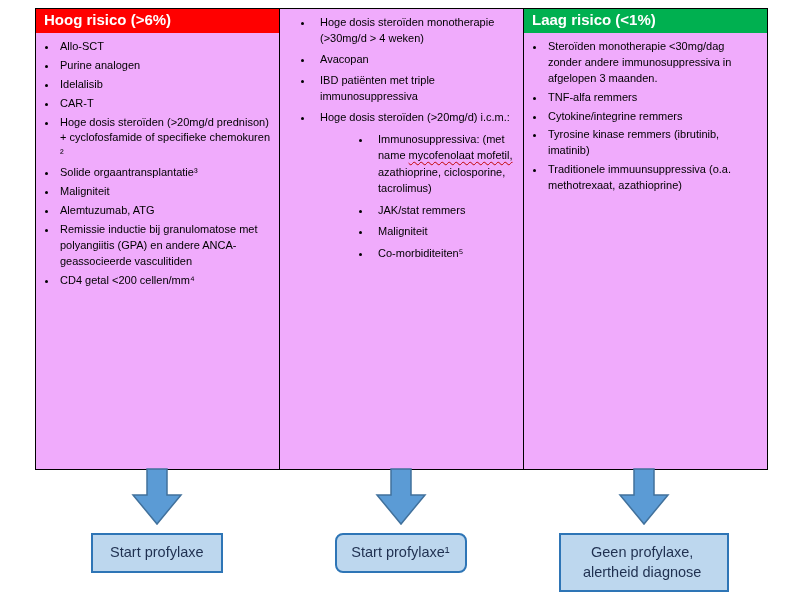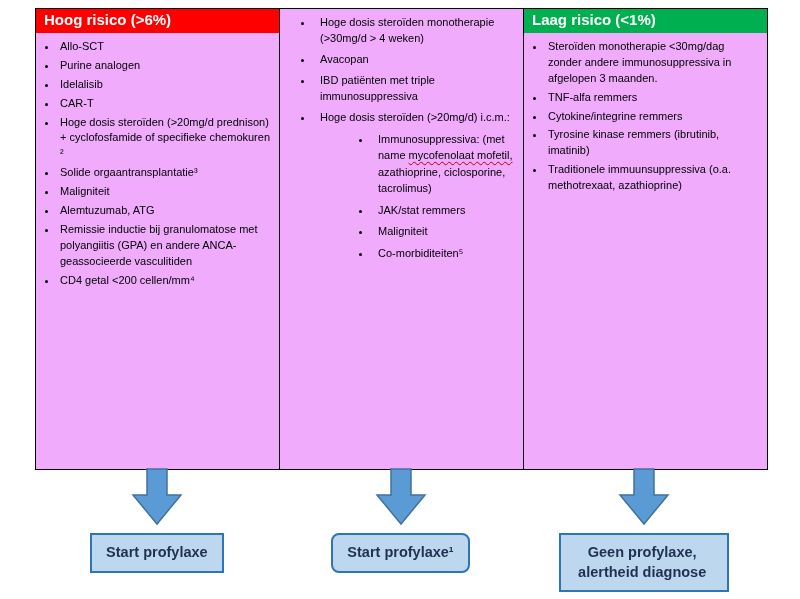--- a/index.html
+++ b/index.html
@@ -31,21 +31,21 @@
     text-underline-offset:2px;
   }
 
   .arrows-row { position:absolute; left:35px; top:468px; width:731px; display:flex; }
   .arrow-cell { flex:1 1 0; display:flex; justify-content:center; }
   .arrow-cell svg { display:block; }
 
   .boxes-row { position:absolute; left:35px; top:533px; width:731px; display:flex; }
   .box-cell { flex:1 1 0; display:flex; justify-content:center; align-items:flex-start; }
   .result-box {
-    border:2px solid; font-weight:bold; font-size:14.5px; line-height:1.35;
+    border:2px solid; font-weight:normal; font-size:14.5px; line-height:1.35;
     text-align:center; padding:8px 14px; min-width:132px; max-width:190px;
     color:#1f3050; box-sizing:border-box;
   }
   .box-cell[data-col="2"] .result-box { width:170px; padding-left:8px; padding-right:12px; }
 </style>
 </head>
 <body>
 
 <div class="table-wrap">
   <div class="col" data-col="0">

